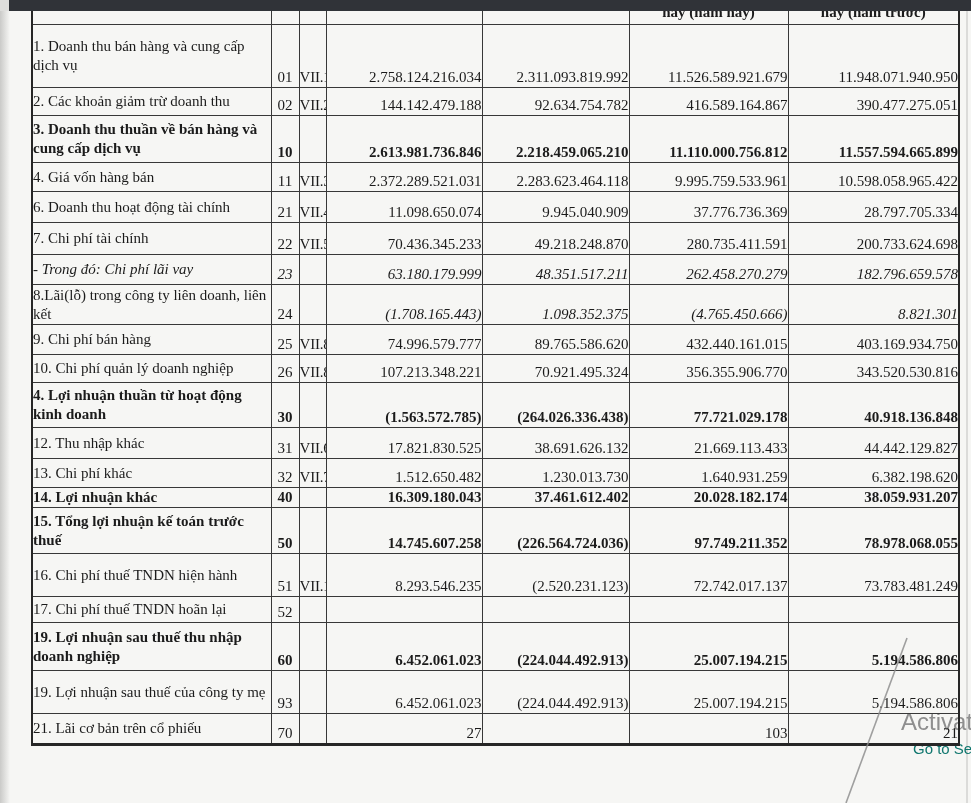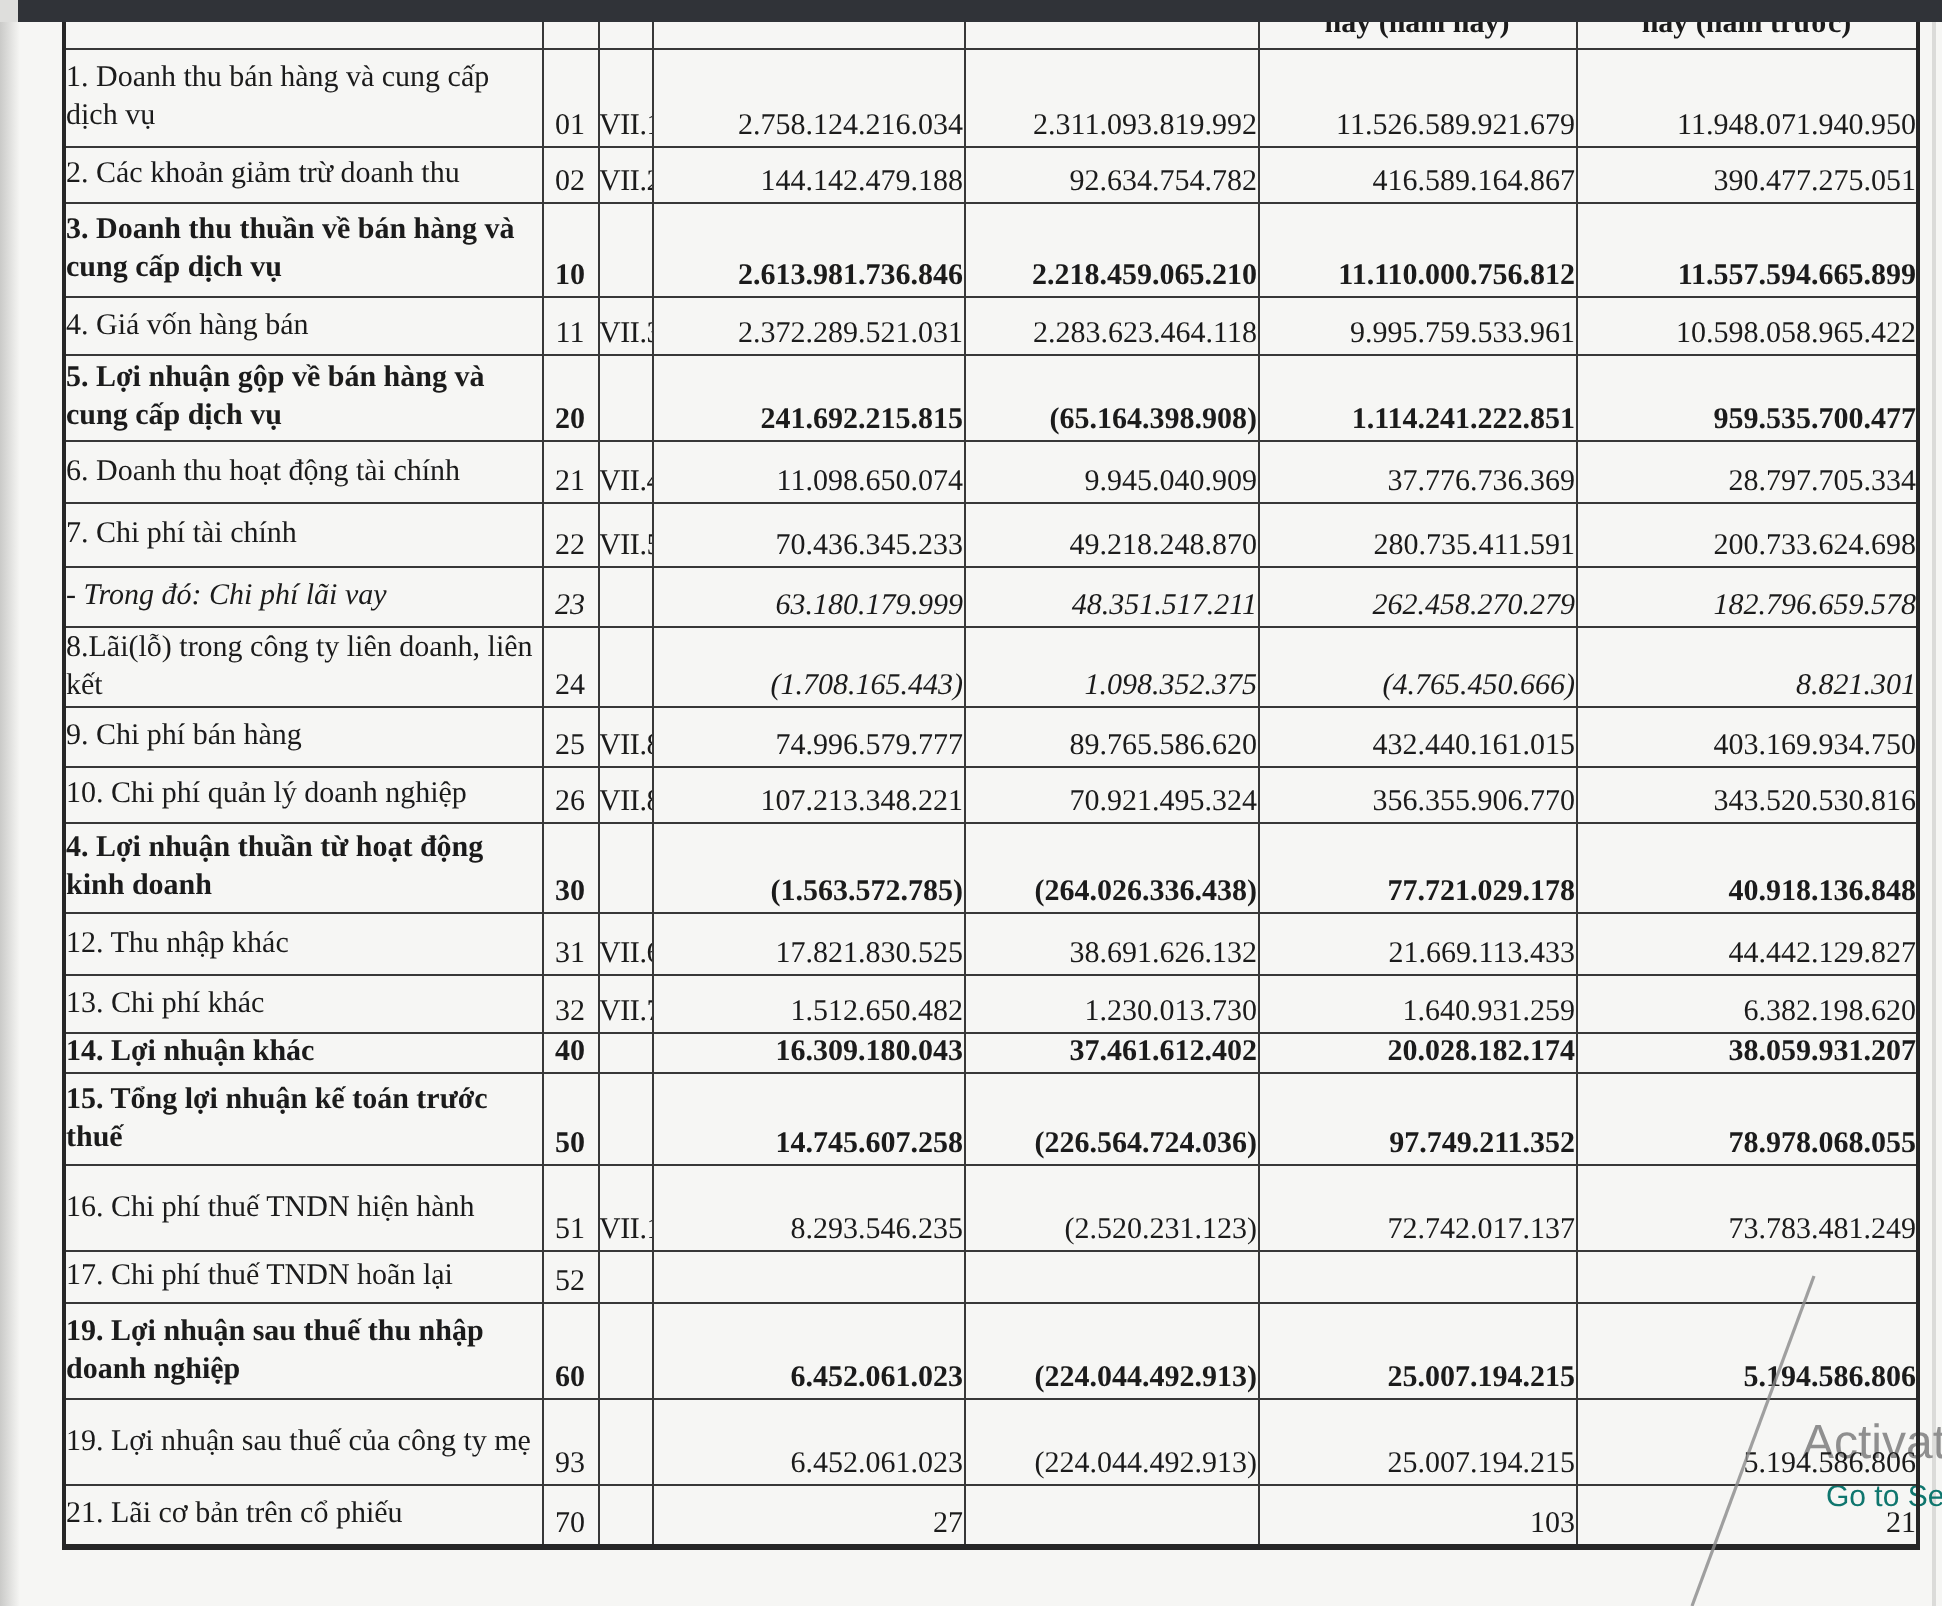--- a/index.html
+++ b/index.html
@@ -94,21 +94,21 @@
         </th>
         <th>
           <span>này (năm nay)</span>
         </th>
         <th>
           <span>này (năm trước)</span>
         </th>
       </tr>
     </thead>
     <tbody id="rows-body">
-        <tr style="height: 49px;">
+        <tr style="height: 63px;">
           <td class="desc">1. Doanh thu bán hàng và cung cấp dịch vụ</td>
           <td class="code">01</td>
           <td class="note">VII.1</td>
           <td class="val">2.758.124.216.034</td>
           <td class="val">2.311.093.819.992</td>
           <td class="val">11.526.589.921.679</td>
           <td class="val">11.948.071.940.950</td>
         </tr>
         <tr style="height: 28px;">
           <td class="desc">2. Các khoản giảm trừ doanh thu</td>
@@ -130,29 +130,20 @@
         </tr>
         <tr style="height: 29px;">
           <td class="desc">4. Giá vốn hàng bán</td>
           <td class="code">11</td>
           <td class="note">VII.3</td>
           <td class="val">2.372.289.521.031</td>
           <td class="val">2.283.623.464.118</td>
           <td class="val">9.995.759.533.961</td>
           <td class="val">10.598.058.965.422</td>
         </tr>
-        <tr class="r-bold" style="height: 43px;">
-          <td class="desc">5. Lợi nhuận gộp về bán hàng và cung cấp dịch vụ</td>
-          <td class="code">20</td>
-          <td class="note"></td>
-          <td class="val">241.692.215.815</td>
-          <td class="val">(65.164.398.908)</td>
-          <td class="val">1.114.241.222.851</td>
-          <td class="val">959.535.700.477</td>
-        </tr>
         <tr style="height: 31px;">
           <td class="desc">6. Doanh thu hoạt động tài chính</td>
           <td class="code">21</td>
           <td class="note">VII.4</td>
           <td class="val">11.098.650.074</td>
           <td class="val">9.945.040.909</td>
           <td class="val">37.776.736.369</td>
           <td class="val">28.797.705.334</td>
         </tr>
         <tr style="height: 32px;">

